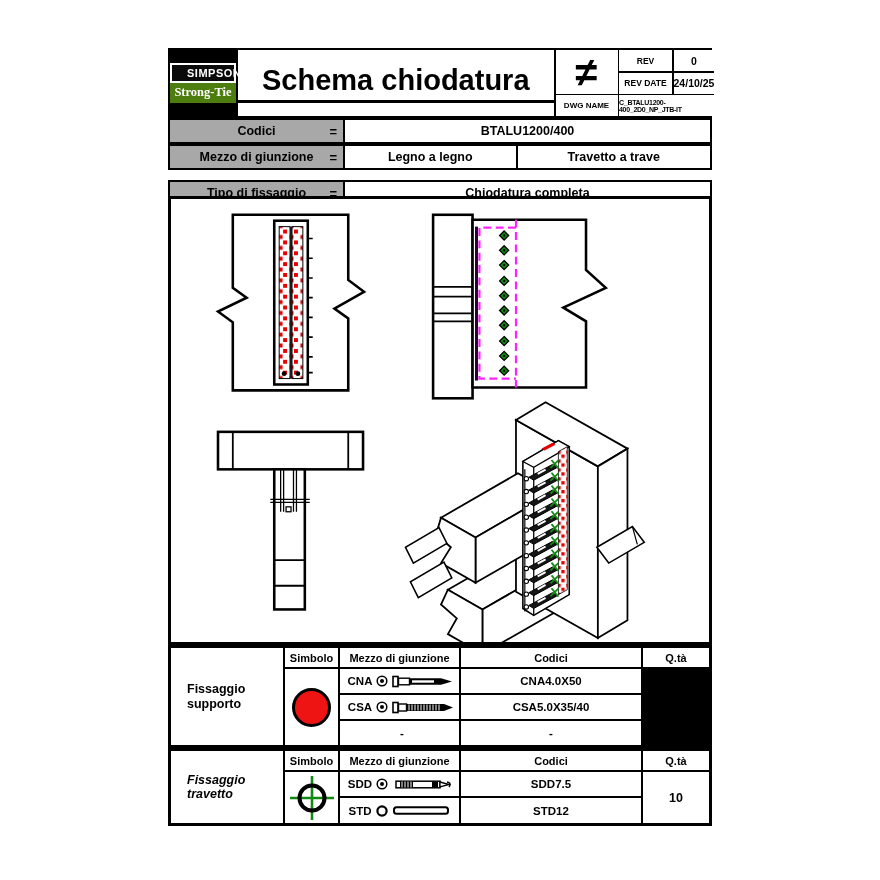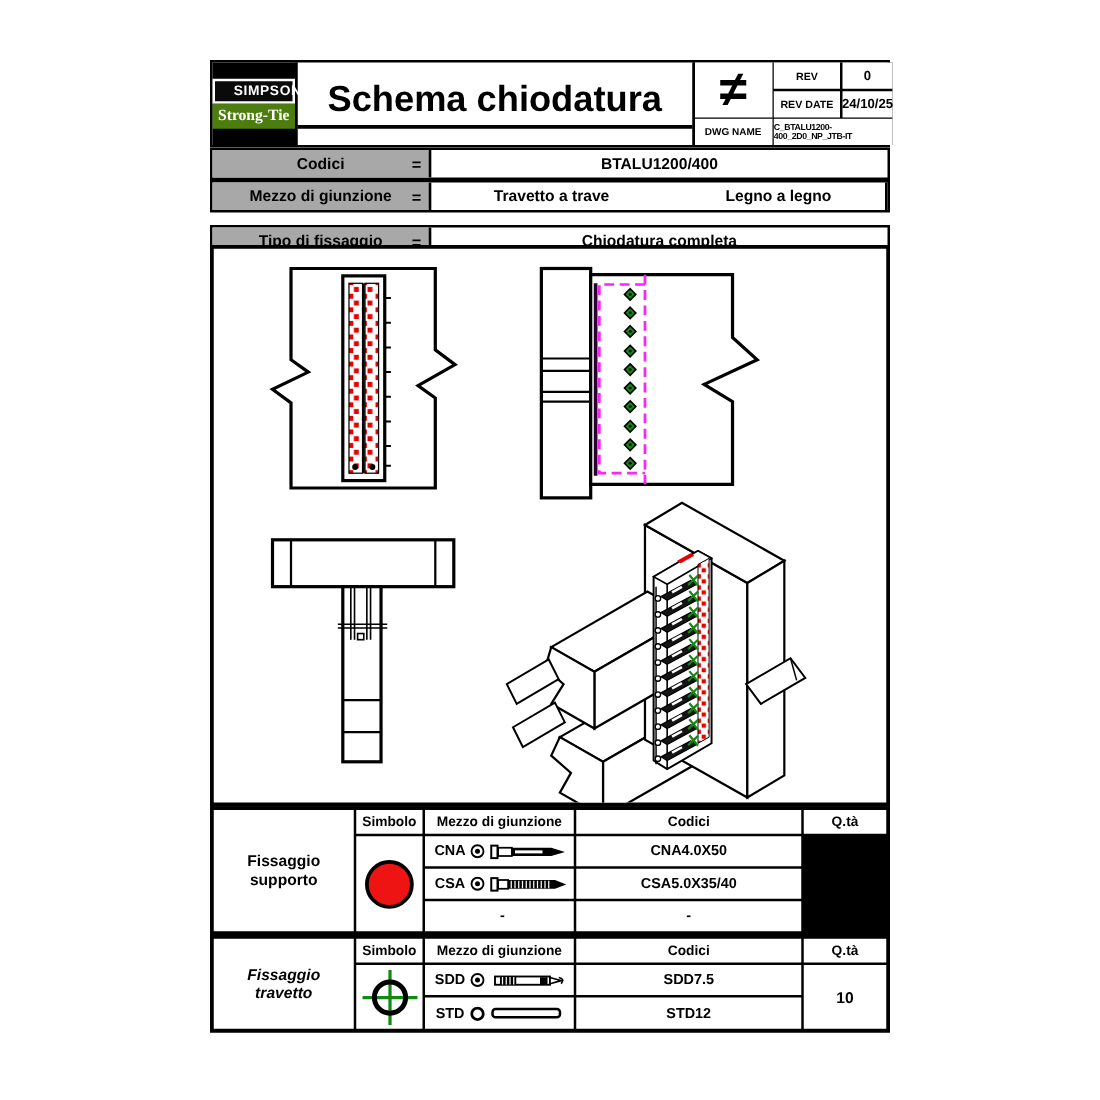--- a/index.html
+++ b/index.html
@@ -34,21 +34,21 @@
   .irow .val{flex:1;display:flex;align-items:center;justify-content:center;font-weight:bold;font-size:12.5px;}
   .irow .val.half1{flex:0 0 170.5px;border-right:2.5px solid #000;}
 
   
   .draw{left:168px;top:196px;width:544px;height:449px;border:3px solid #000;background:#fff;}
 
   
   .ftable{left:168px;width:544px;border:3px solid #000;background:#000;display:grid;gap:2px;
           grid-template-columns:112px 53px 119px 180px 1fr;}
   .ftable>div{background:#fff;display:flex;align-items:center;justify-content:center;font-weight:bold;}
-  .ft-label{background:#a8a8a8;grid-column:1;font-size:12.5px;text-align:center;line-height:1.15;}
+  .ft-label{background:#a8a8a8;grid-column:1;font-size:12.5px;line-height:1.15;}
   .ft-label span{width:80px;display:inline-block;}
   .ft-head{background:#a8a8a8;font-size:11px;}
   .qta-head{font-size:11px;}
   .ft-mezzo{justify-content:flex-start;padding-left:5px;gap:4px;font-size:11.5px;}
   .ft-cod{font-size:11.5px;}
   .ft-qty{font-size:12.5px;}
   .sym-circle{width:33px;height:33px;border-radius:50%;background:#ee1414;border:3px solid #000;}
 
   svg{display:block;}
 </style>
@@ -84,22 +84,22 @@
       <span class="eq">=</span>
     </div>
     <div class="val">BTALU1200/400</div>
   </div>
 
   <div class="abs irow" style="top:144px;">
     <div class="lab">
       <span>Mezzo di giunzione</span>
       <span class="eq">=</span>
     </div>
+    <div class="val half1">Legno a legno</div>
     <div class="val">Travetto a trave</div>
-    <div class="val half1">Legno a legno</div>
   </div>
 
   <div class="abs irow" style="top:180px;">
     <div class="lab">
       <span>Tipo di fissaggio</span>
       <span class="eq">=</span>
     </div>
     <div class="val">Chiodatura completa</div>
   </div>
 

